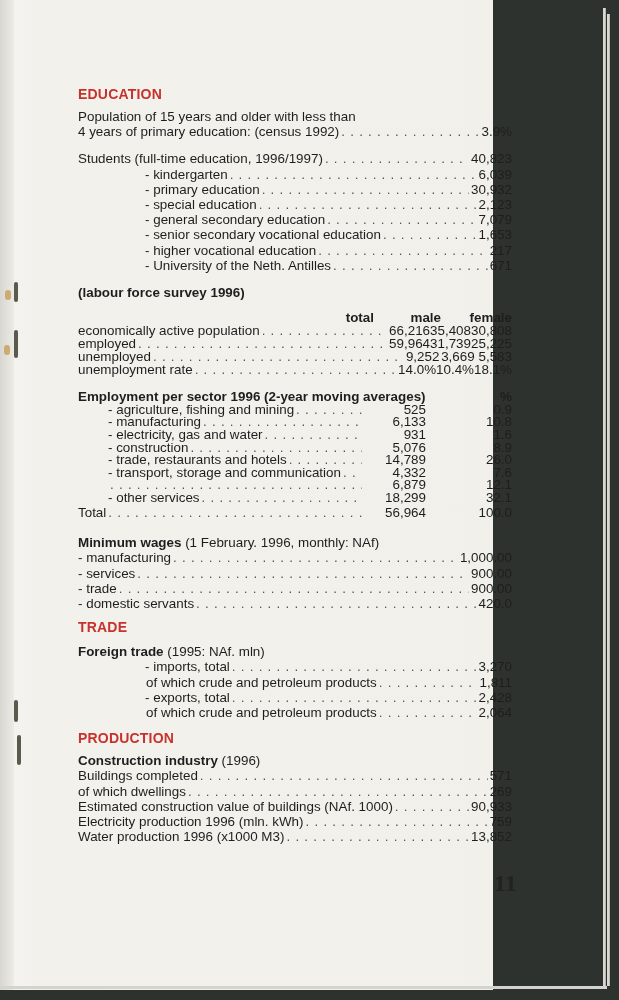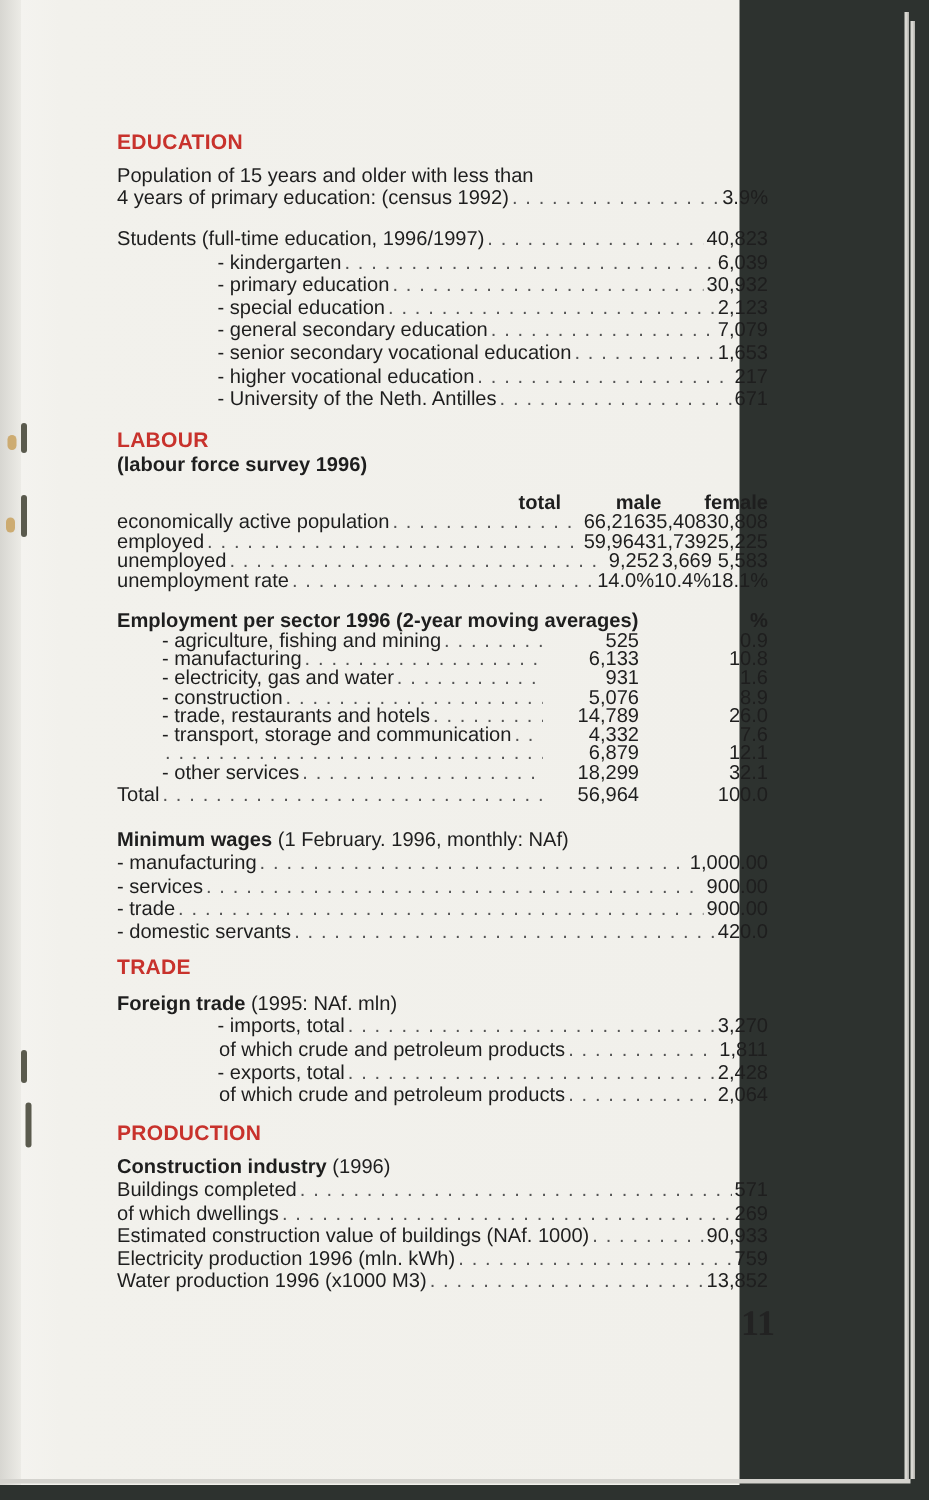--- a/index.html
+++ b/index.html
@@ -139,21 +139,20 @@
         </div>
         <div class="row ind1">
           <span class="lbl">- University of the Neth. Antilles</span>
           <span class="dots"></span>
           <span class="val">671</span>
         </div>
       </div>
 
     <div class="gap12"></div>
 
-    <h2 class="h-red">LABOUR</h2>
     <div class="bold">(labour force survey 1996)</div>
     <div class="gap10"></div>
     <div class="labour-head">
       <span class="sp"></span>
       <span class="col c1">total</span>
       <span class="col c2">male</span>
       <span class="col c3">female</span>
     </div>
     <div id="labour-rows">
         <div class="lrow">

